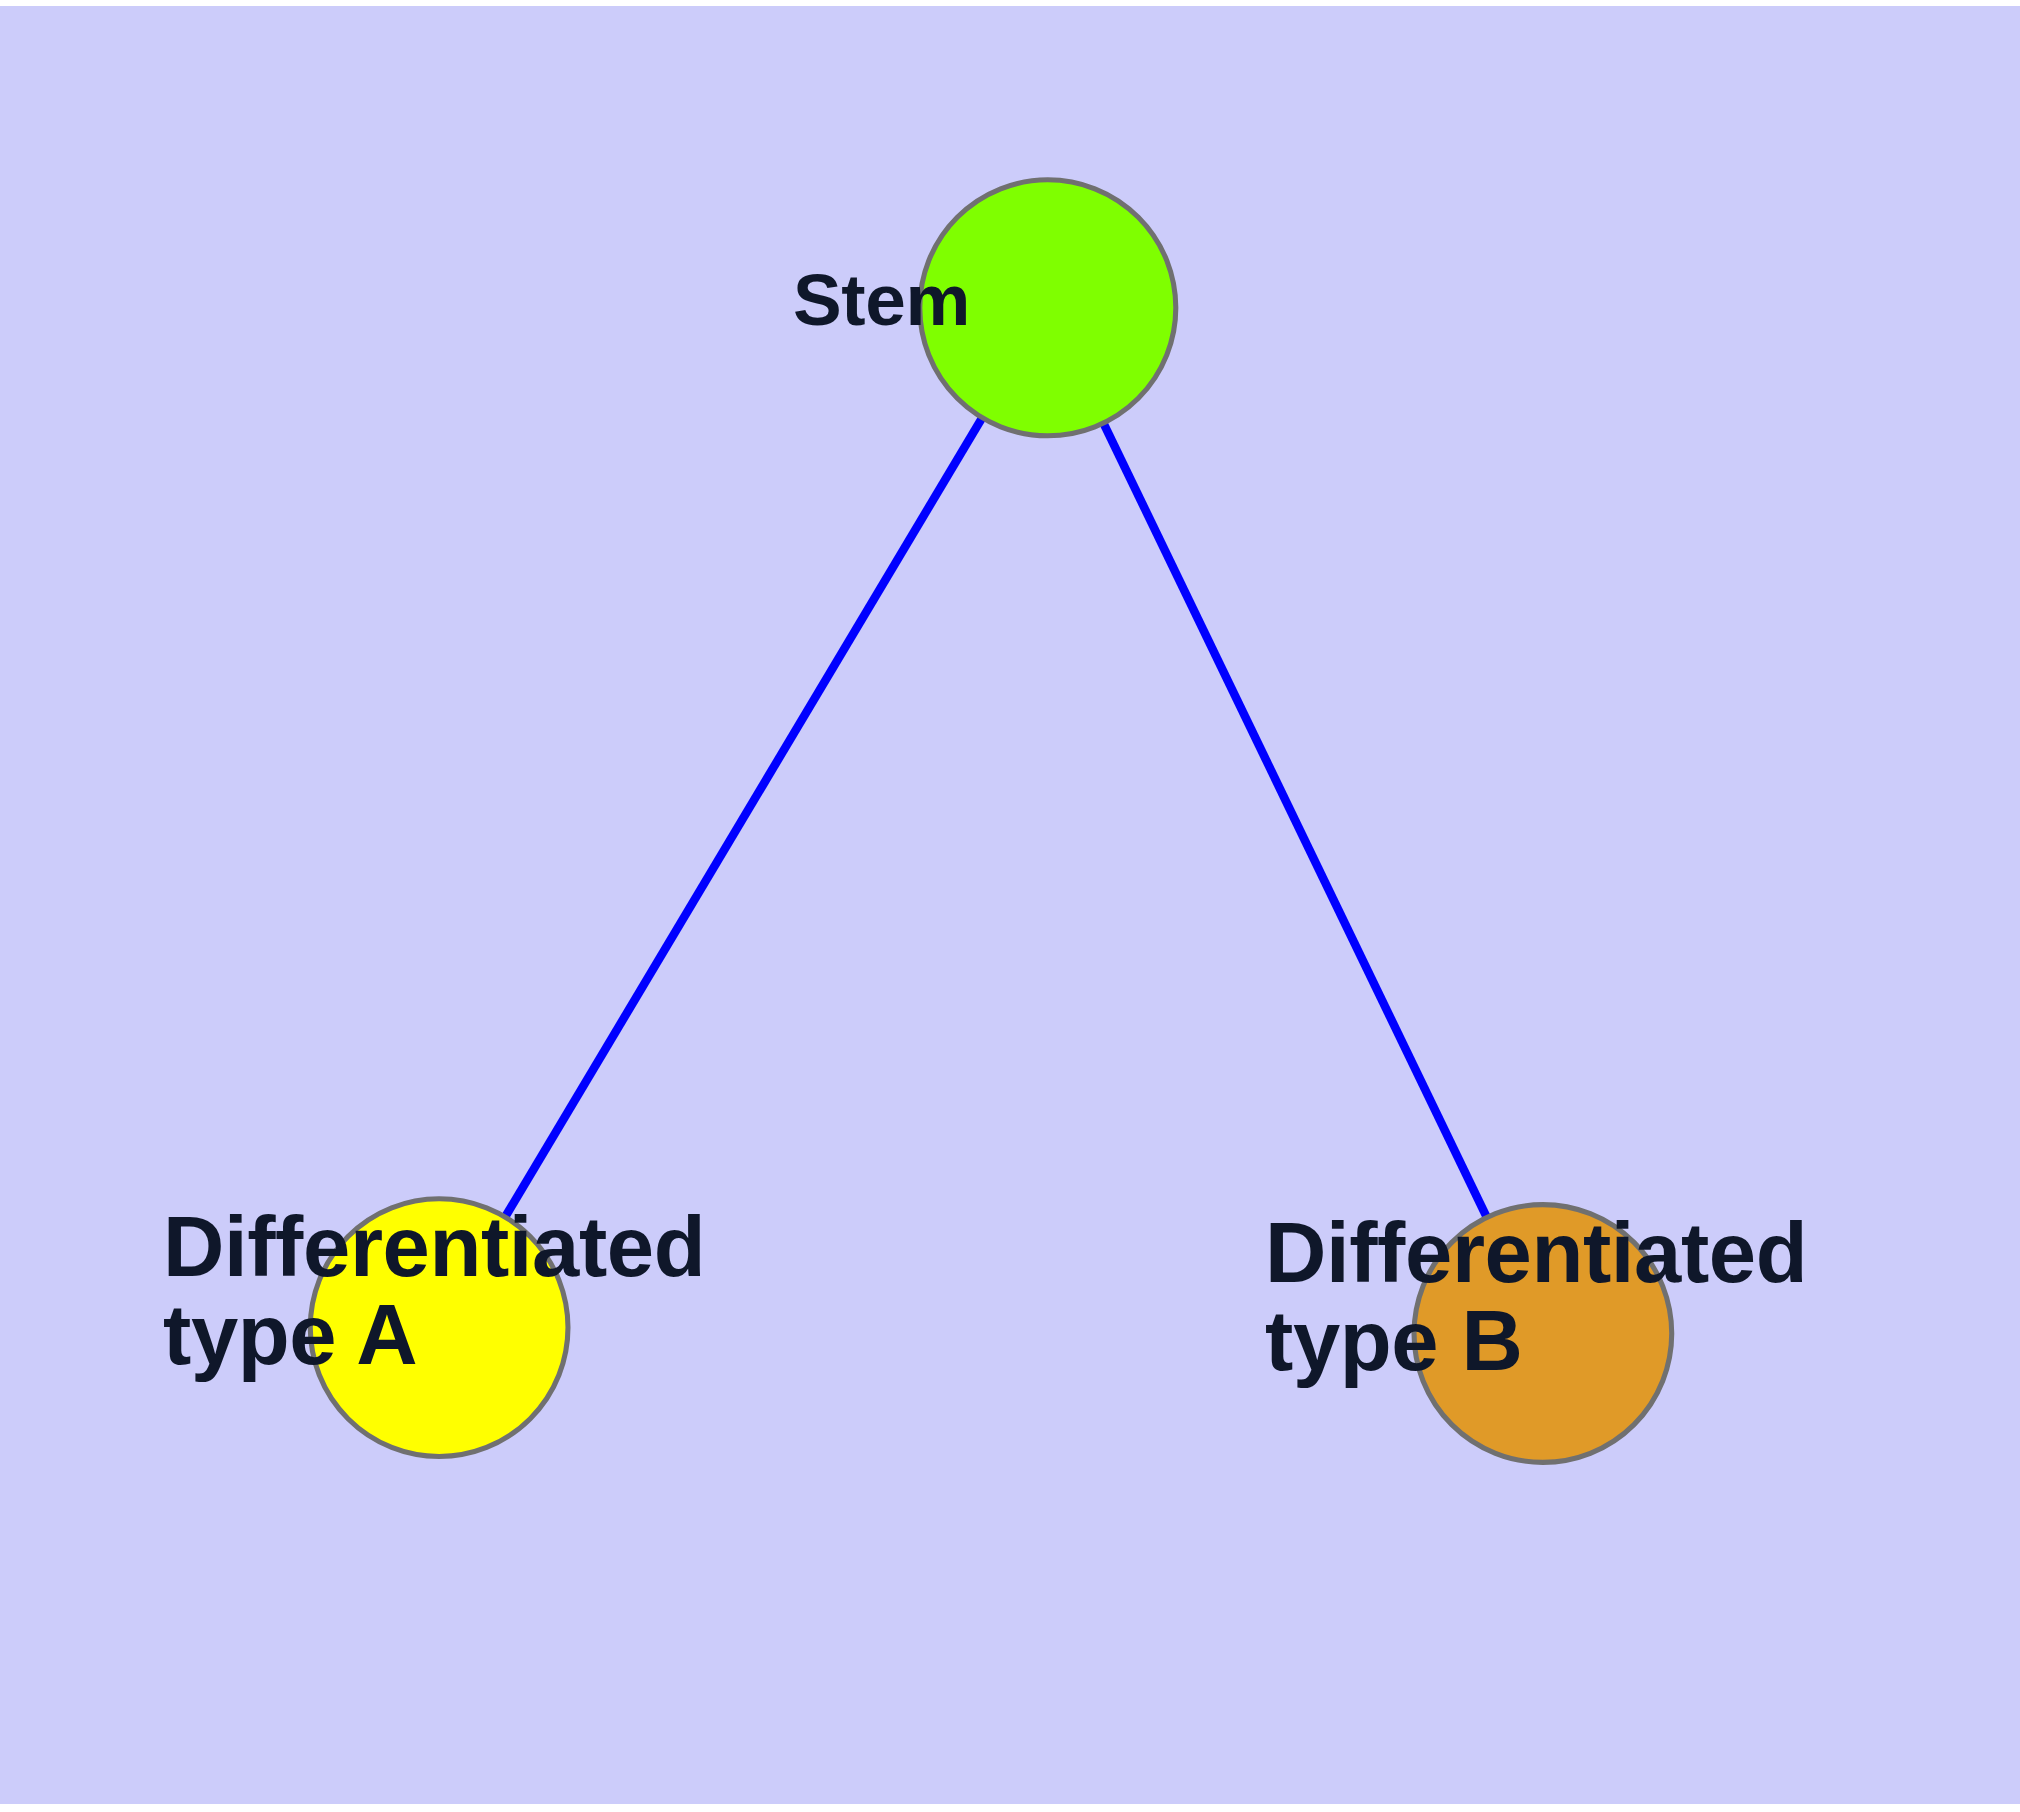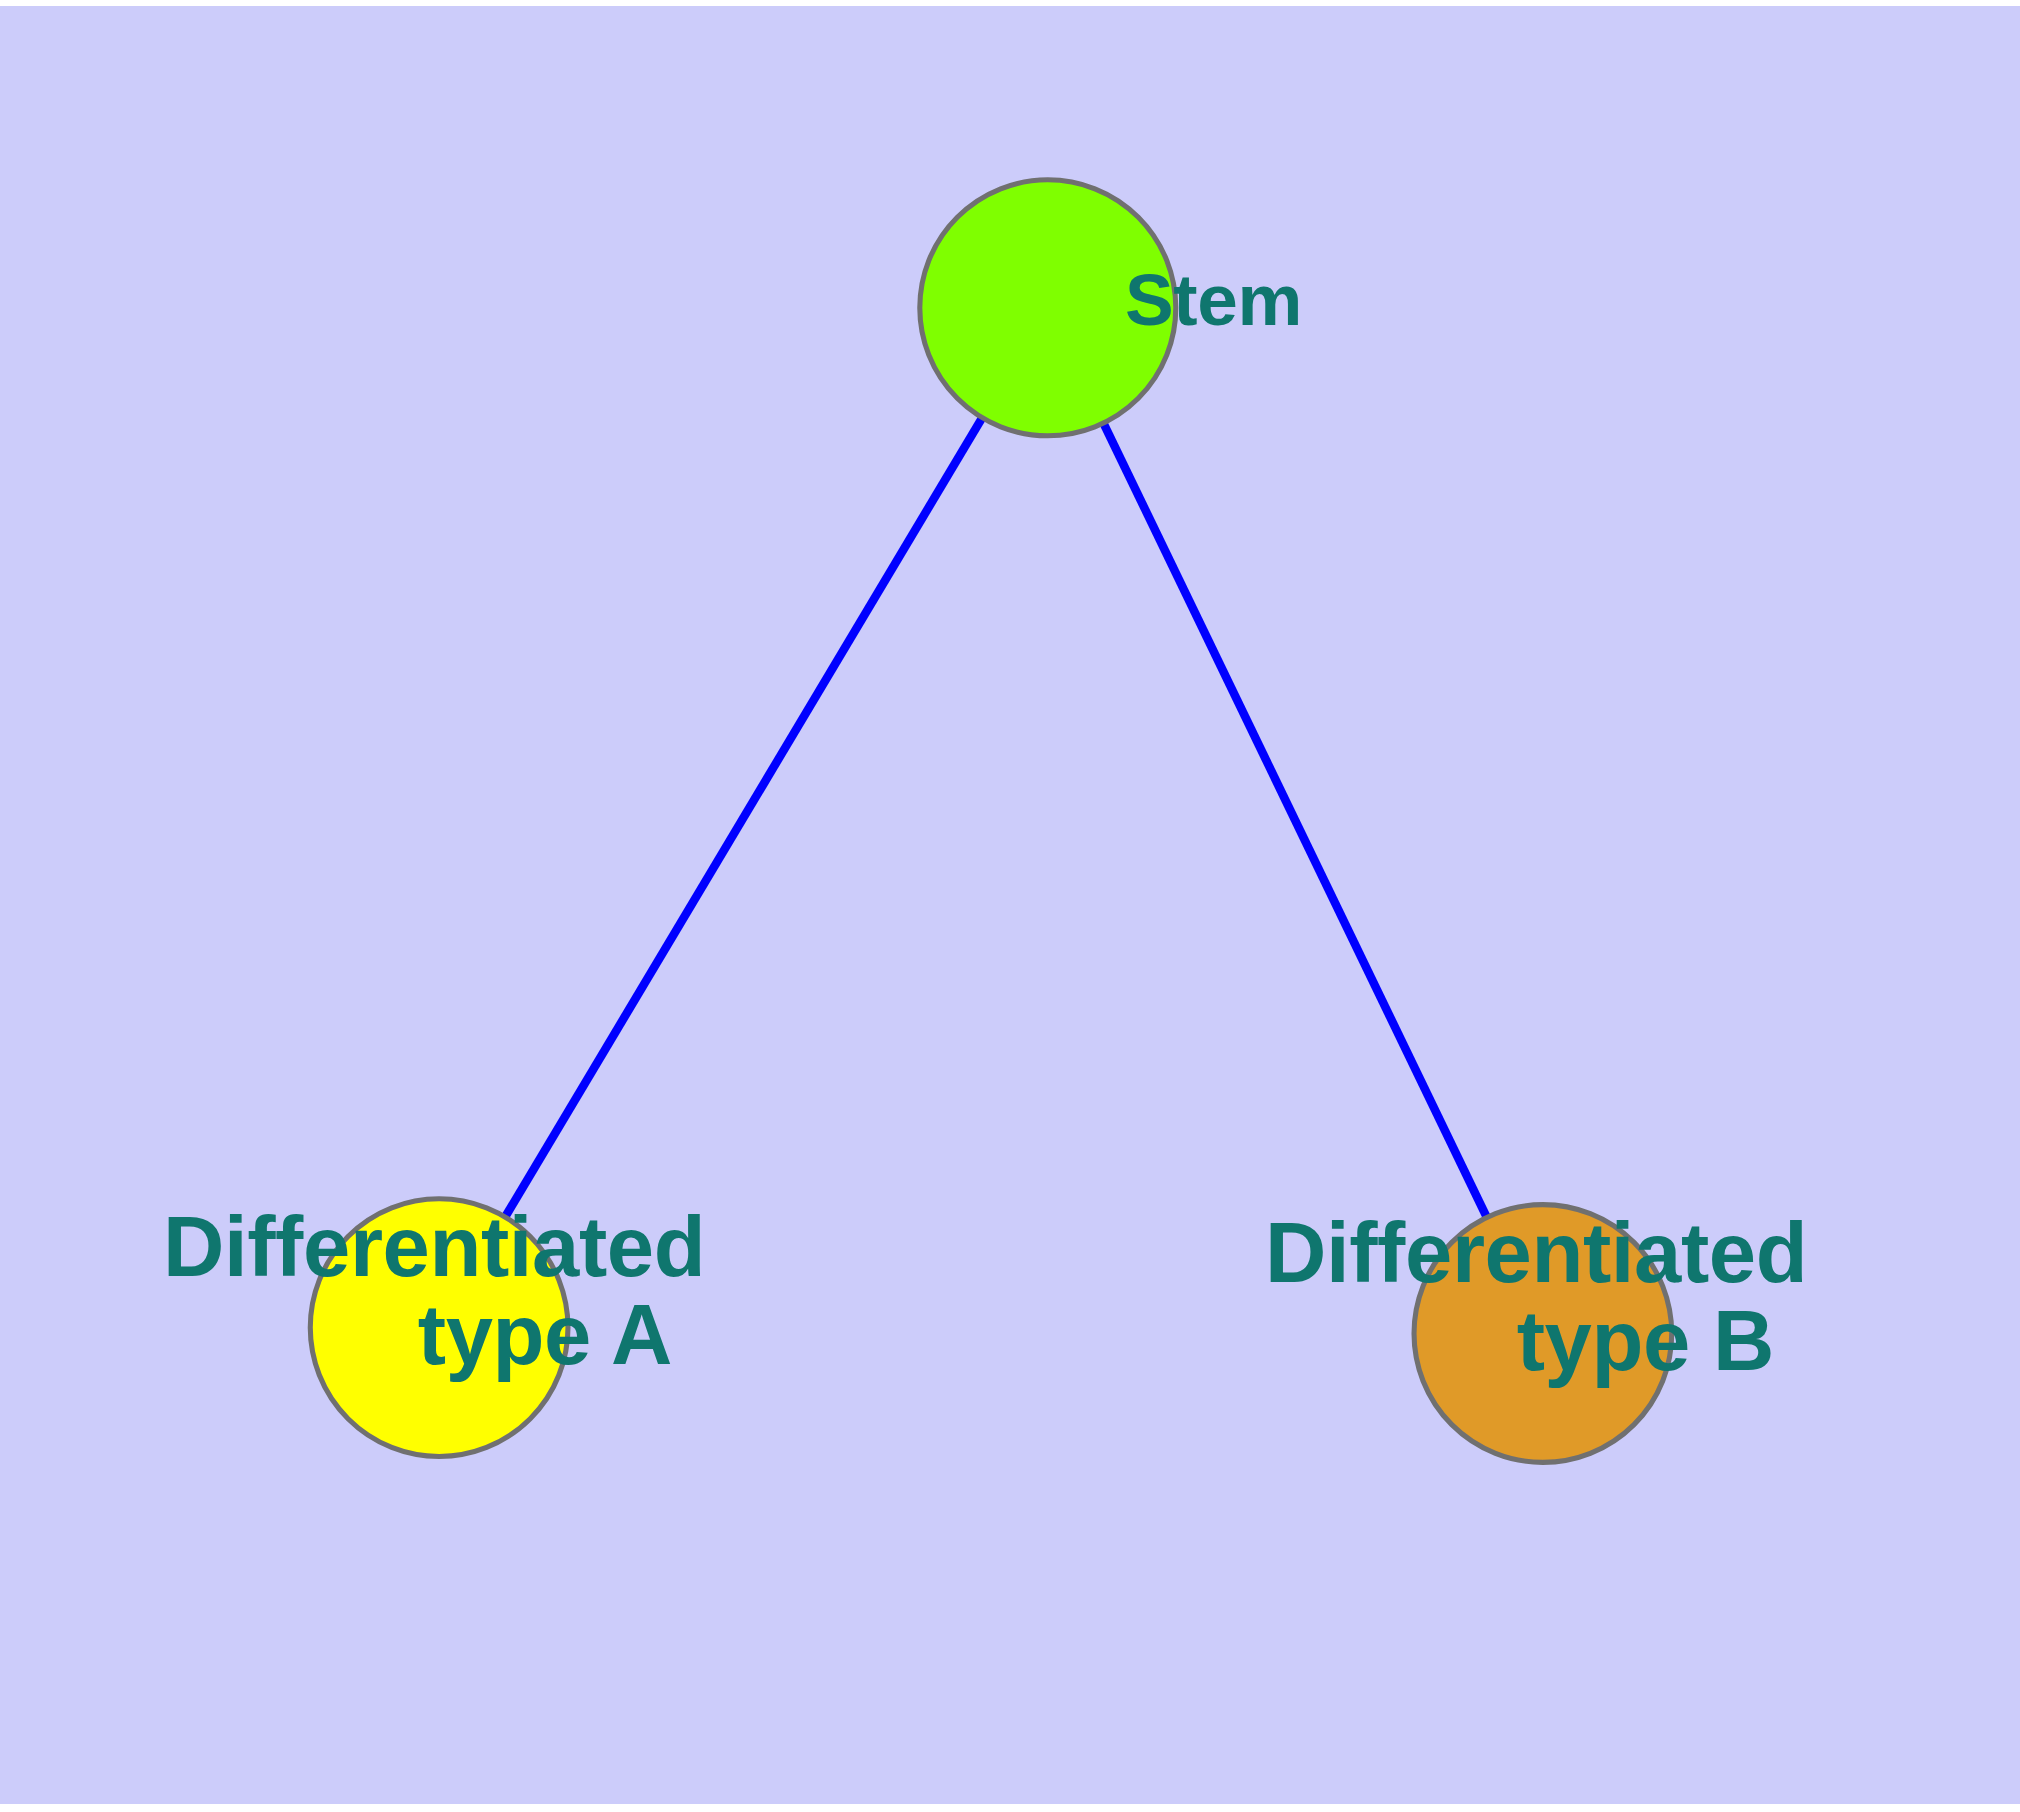--- a/index.html
+++ b/index.html
@@ -30,23 +30,23 @@
   #graph-svg {
     position: absolute;
     left: 0;
     top: 0;
     width: 2021px;
     height: 1798px;
     display: block;
   }
   .node-label {
     position: absolute;
-    text-align: right;
+    text-align: left;
     font-weight: bold;
-    color: #0f766e;
+    color: #0f172a;
     white-space: pre;
     line-height: 1.04;
     pointer-events: none;
     letter-spacing: -0.4px;
   }
   #label-stem {
     font-size: 73px;
     left: 793px;
     top: 256px;
     width: 509px;

